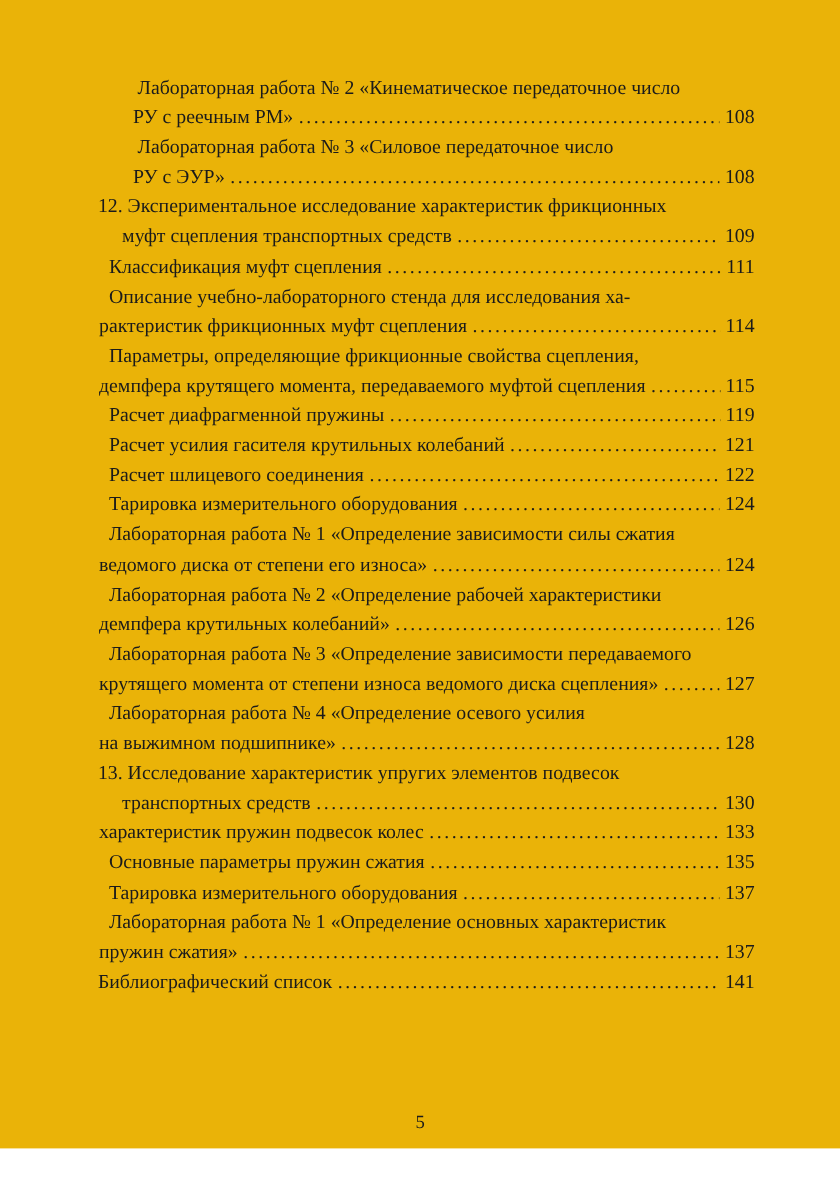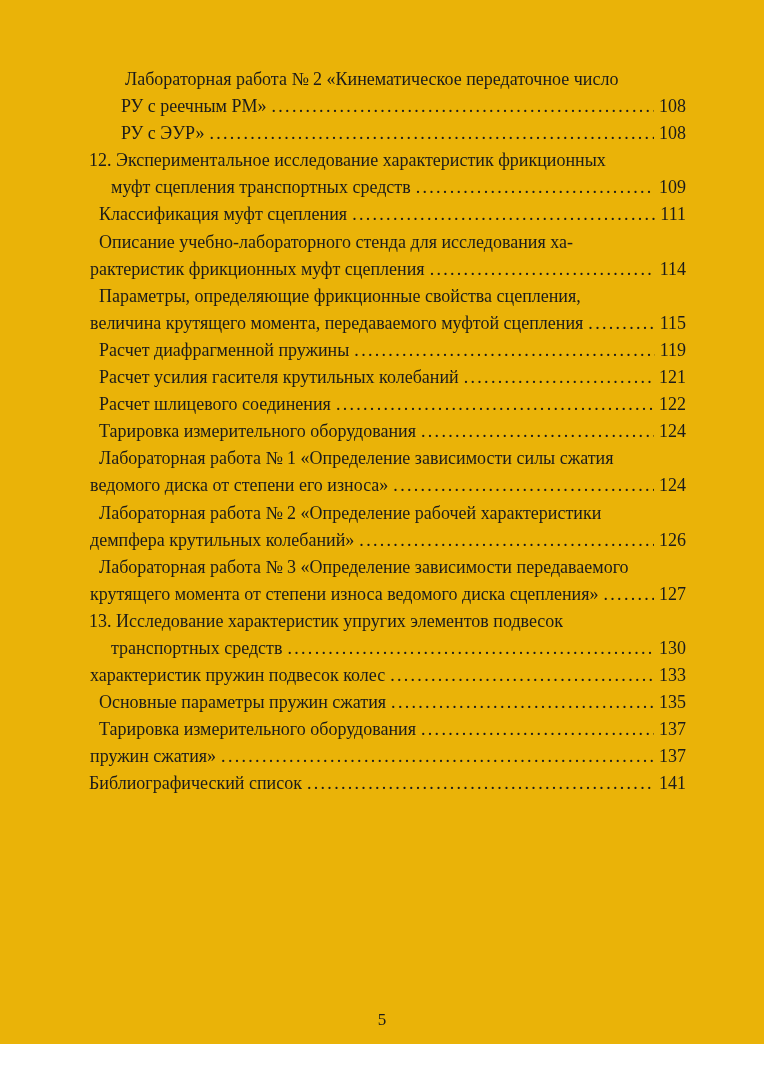--- a/index.html
+++ b/index.html
@@ -83,20 +83,21 @@
 
   <div class="toc-entry lvl2">
         <div class="line first-line"><span class="text">Лабораторная работа № 2 «Кинематическое передаточное число</span></div>
         <div class="line cont-line last-line">
           <span class="text">РУ с реечным РМ»</span>
           <span class="leader"></span>
           <span class="pagenum">108</span>
         </div>
       </div>
       <div class="toc-entry lvl2">
+        <div class="line first-line"><span class="text">Лабораторная работа № 3 «Силовое передаточное число</span></div>
         <div class="line cont-line last-line">
           <span class="text">РУ с ЭУР»</span>
           <span class="leader"></span>
           <span class="pagenum">108</span>
         </div>
       </div>
       <div class="toc-entry lvl0">
         <div class="line first-line"><span class="text">12. Экспериментальное исследование характеристик фрикционных</span></div>
         <div class="line cont-line last-line">
           <span class="text">муфт сцепления транспортных средств</span>
@@ -115,21 +116,21 @@
         <div class="line first-line"><span class="text">Описание учебно-лабораторного стенда для исследования ха-</span></div>
         <div class="line cont-line last-line">
           <span class="text">рактеристик фрикционных муфт сцепления</span>
           <span class="leader"></span>
           <span class="pagenum">114</span>
         </div>
       </div>
       <div class="toc-entry lvl1">
         <div class="line first-line"><span class="text">Параметры, определяющие фрикционные свойства сцепления,</span></div>
         <div class="line cont-line last-line">
-          <span class="text">величина крутящего момента, передаваемого муфтой сцепления</span>
+          <span class="text">демпфера крутящего момента, передаваемого муфтой сцепления</span>
           <span class="leader"></span>
           <span class="pagenum">115</span>
         </div>
       </div>
       <div class="toc-entry lvl1">
         <div class="line first-line last-line">
           <span class="text">Расчет диафрагменной пружины</span>
           <span class="leader"></span>
           <span class="pagenum">119</span>
         </div>
@@ -170,20 +171,28 @@
           <span class="leader"></span>
           <span class="pagenum">126</span>
         </div>
       </div>
       <div class="toc-entry lvl1">
         <div class="line first-line"><span class="text">Лабораторная работа № 3 «Определение зависимости передаваемого</span></div>
         <div class="line cont-line last-line">
           <span class="text">крутящего момента от степени износа ведомого диска сцепления»</span>
           <span class="leader"></span>
           <span class="pagenum">127</span>
+        </div>
+      </div>
+      <div class="toc-entry lvl1">
+        <div class="line first-line"><span class="text">Лабораторная работа № 4 «Определение осевого усилия</span></div>
+        <div class="line cont-line last-line">
+          <span class="text">на выжимном подшипнике»</span>
+          <span class="leader"></span>
+          <span class="pagenum">128</span>
         </div>
       </div>
       <div class="toc-entry lvl0">
         <div class="line first-line"><span class="text">13. Исследование характеристик упругих элементов подвесок</span></div>
         <div class="line cont-line last-line">
           <span class="text">транспортных средств</span>
           <span class="leader"></span>
           <span class="pagenum">130</span>
         </div>
       </div>
@@ -202,20 +211,21 @@
         </div>
       </div>
       <div class="toc-entry lvl1">
         <div class="line first-line last-line">
           <span class="text">Тарировка измерительного оборудования</span>
           <span class="leader"></span>
           <span class="pagenum">137</span>
         </div>
       </div>
       <div class="toc-entry lvl1">
+        <div class="line first-line"><span class="text">Лабораторная работа № 1 «Определение основных характеристик</span></div>
         <div class="line cont-line last-line">
           <span class="text">пружин сжатия»</span>
           <span class="leader"></span>
           <span class="pagenum">137</span>
         </div>
       </div>
       <div class="toc-entry lvl0">
         <div class="line first-line last-line">
           <span class="text">Библиографический список</span>
           <span class="leader"></span>

